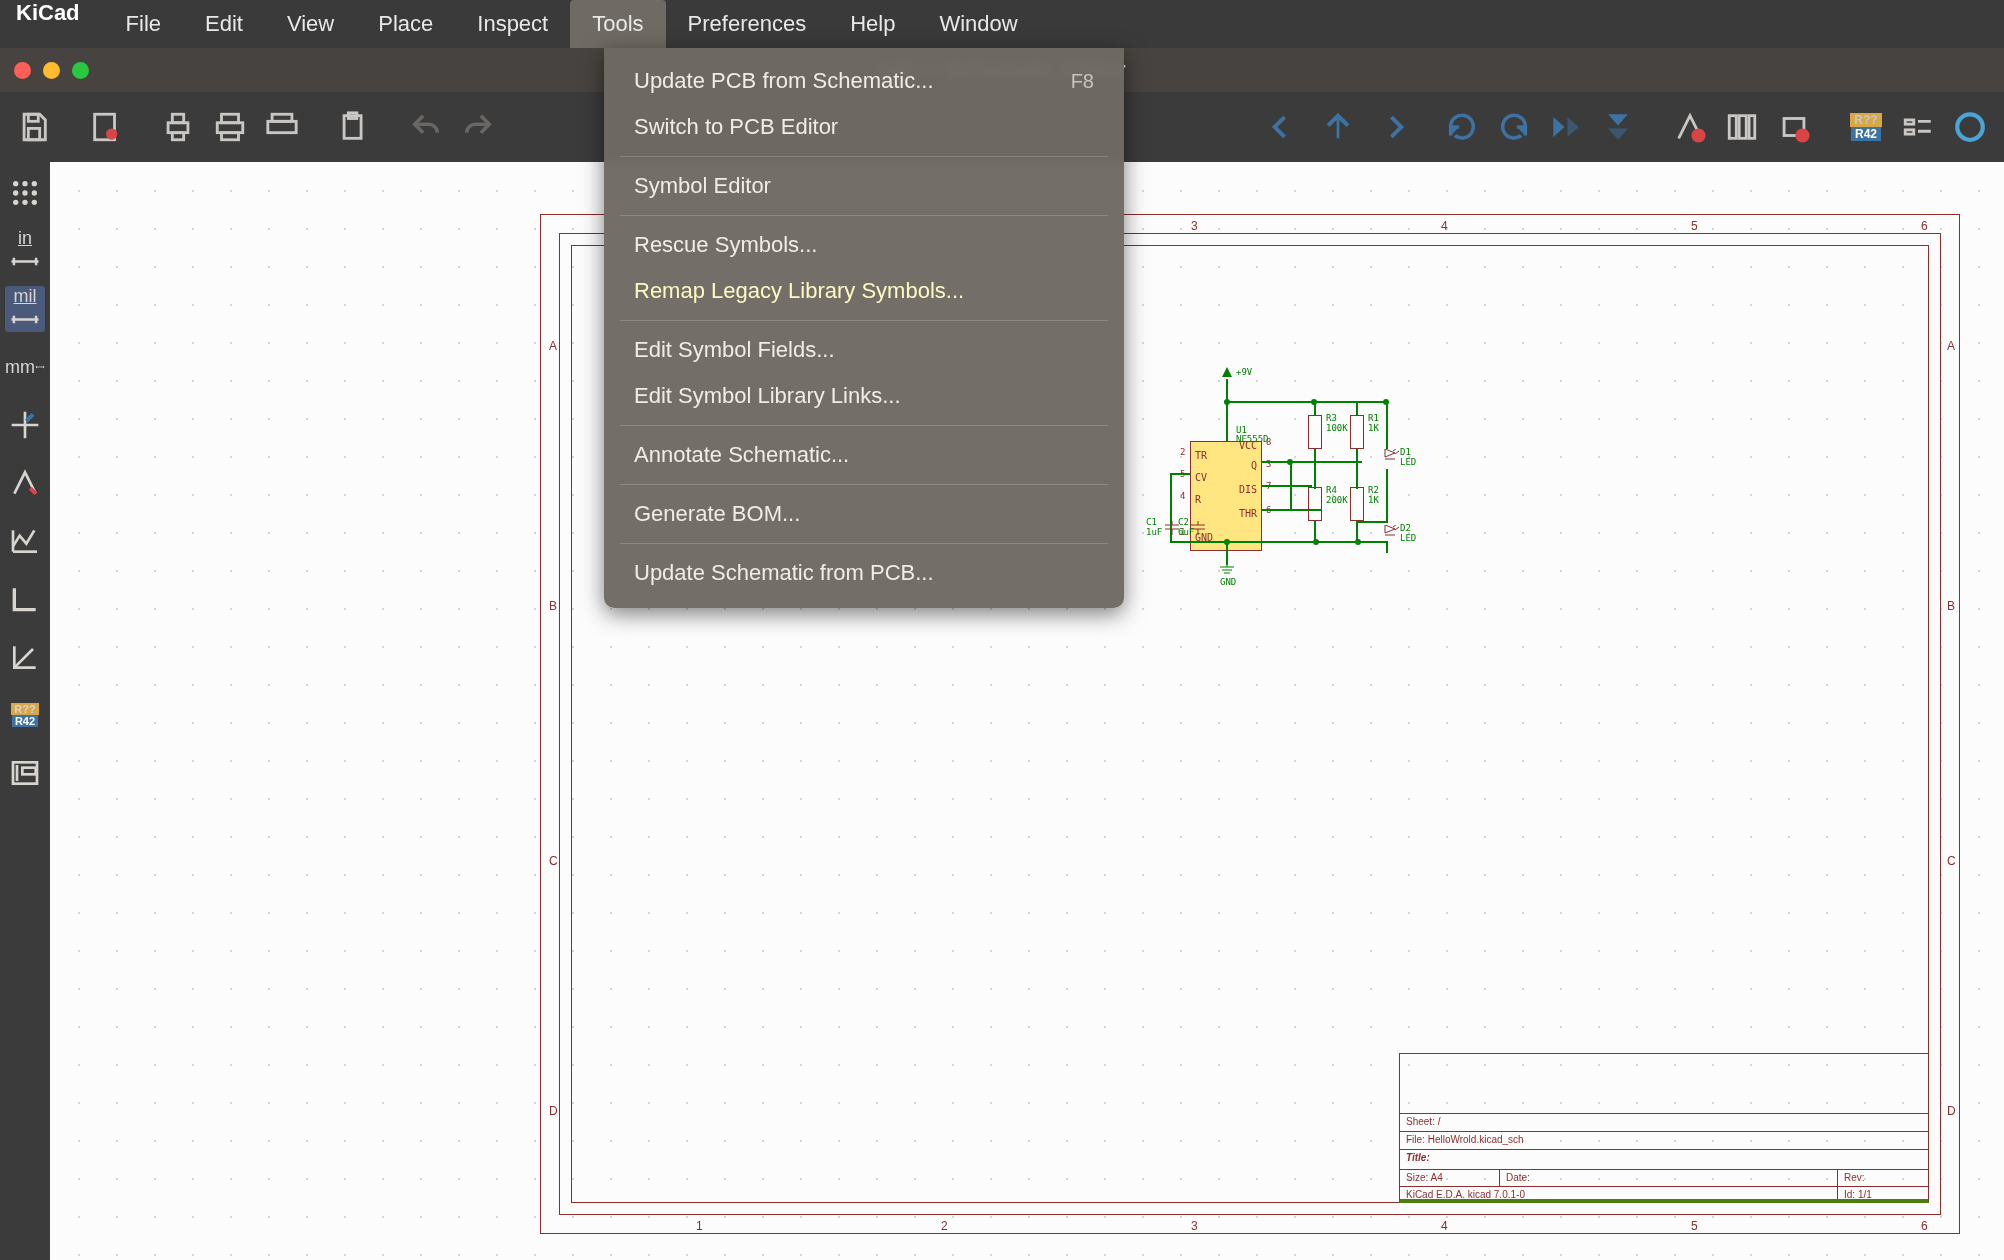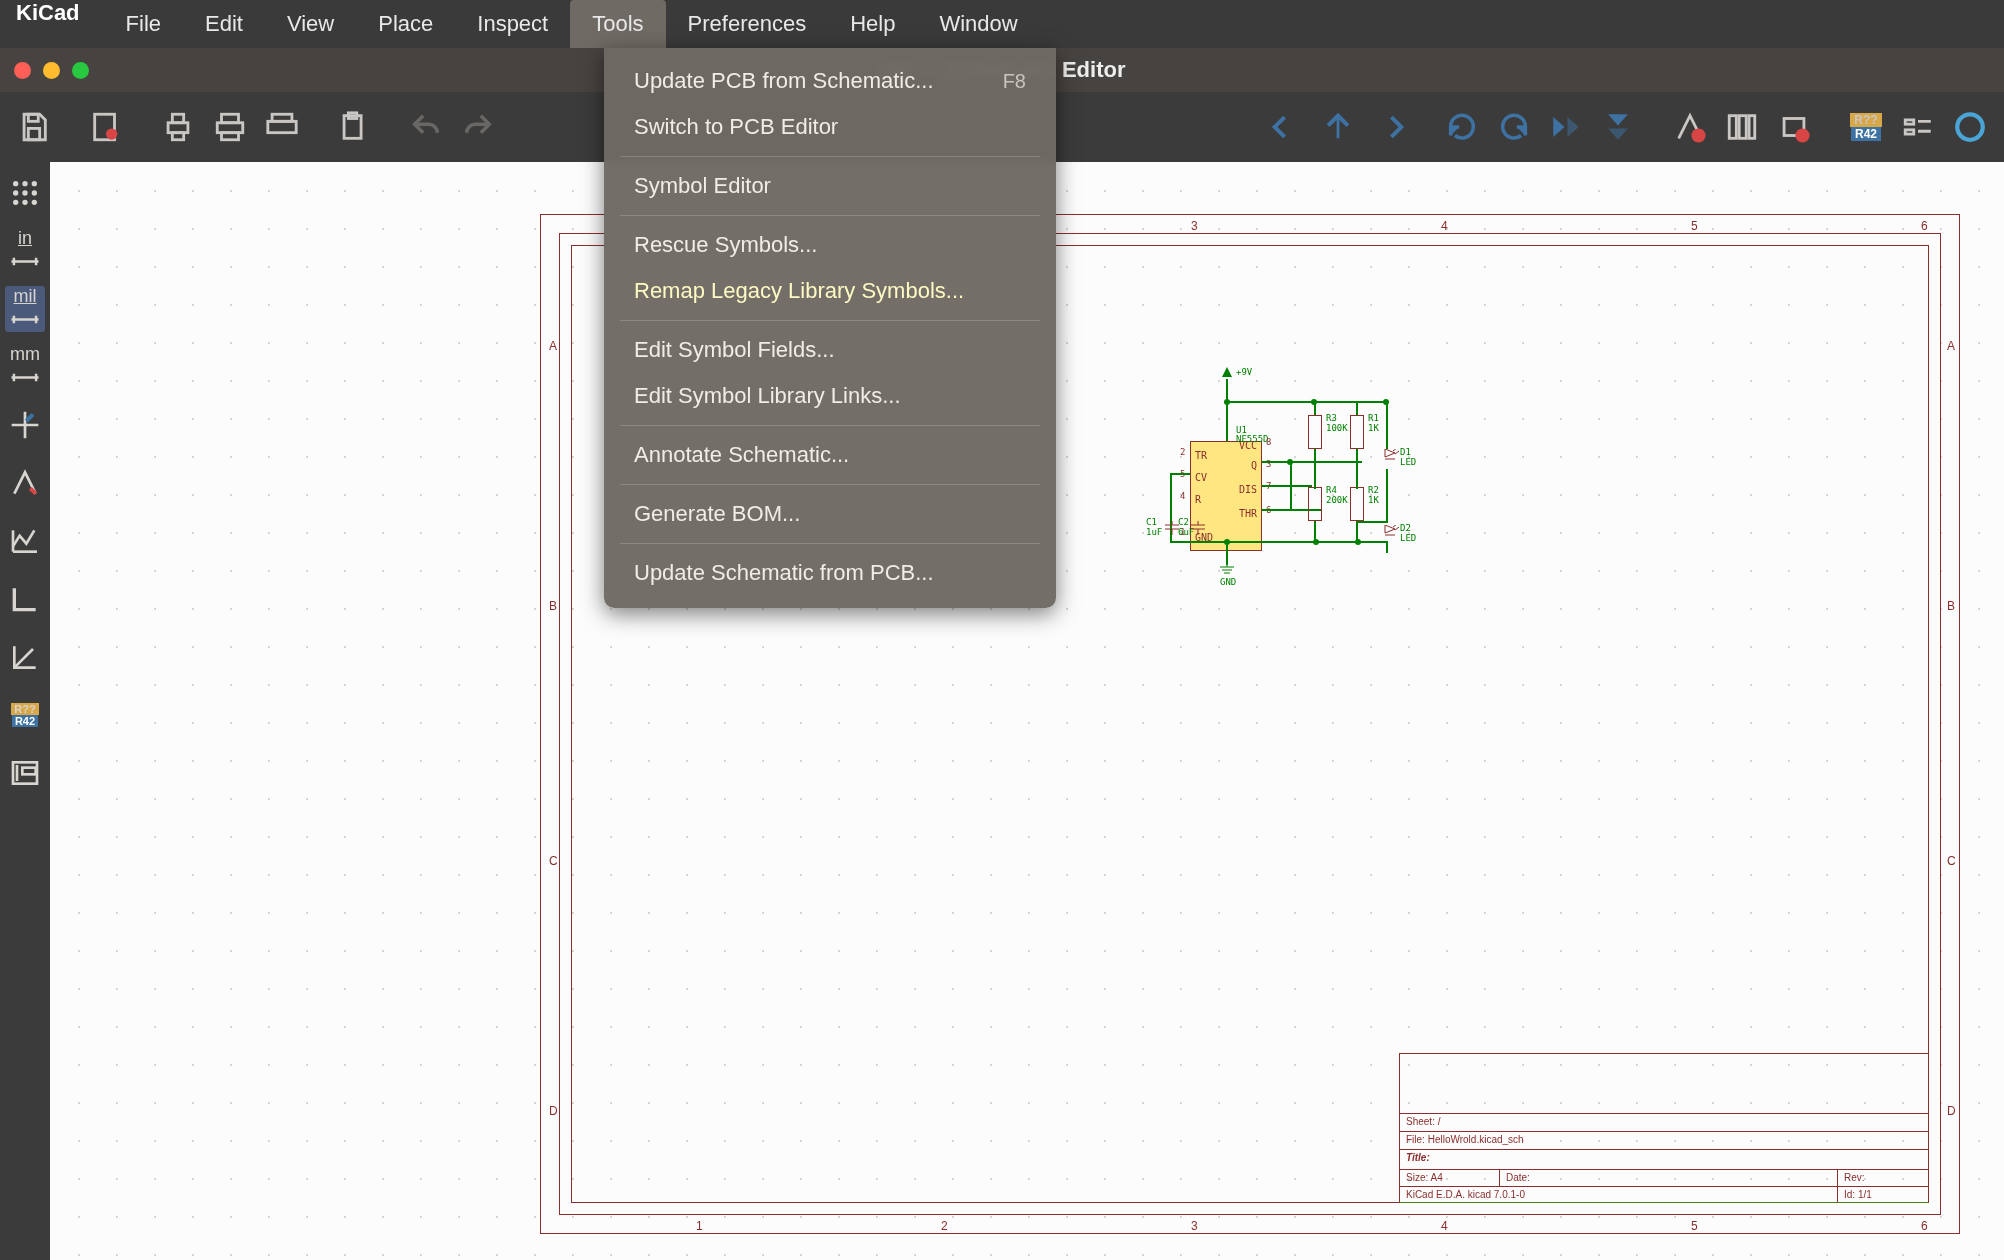--- a/index.html
+++ b/index.html
@@ -37,36 +37,36 @@
 .dotgrid { position: absolute; inset: 0; background-image: radial-gradient(circle, #d3d6d3 1px, transparent 1px); background-size: 38px 38px; background-position: 10px 10px; }
 
 
 .page-frame { position: absolute; left: 490px; top: 52px; width: 1420px; height: 1020px; border: 1px solid #8b2e2e; }
 .page-frame .inner1 { position: absolute; left: 18px; top: 18px; right: 18px; bottom: 18px; border: 1px solid #8b2e2e; }
 .page-frame .inner2 { position: absolute; left: 30px; top: 30px; right: 30px; bottom: 30px; border: 1px solid #8b2e2e; }
 
 
 .titleblock { position: absolute; right: 30px; bottom: 30px; width: 530px; height: 150px; }
 .titleblock .row { border: 1px solid #8b2e2e; border-bottom: none; display: flex; }
-.titleblock .row:last-child { border-bottom: 1px solid #4d7c0f; }
+.titleblock .row:last-child { border-bottom: 4px solid #4d7c0f; }
 .titleblock .cell { border-right: 1px solid #8b2e2e; padding: 2px 6px; font-size: 10px; color: #8b2e2e; white-space: nowrap; overflow: hidden; }
 .titleblock .cell:last-child { border-right: none; }
 
 
 .circuit { position: absolute; left: 1090px; top: 205px; width: 330px; height: 290px; font-size: 10px; color: #008000; font-family: monospace; }
 .circuit .wire { position: absolute; background: #008000; }
 .circuit .chip { position: absolute; left: 50px; top: 74px; width: 72px; height: 110px; background: #ffe680; border: 1px solid #8b2e2e; }
 .circuit .chip .pin { position: absolute; font-size: 10px; color: #8b2e2e; }
 .circuit .res { position: absolute; width: 14px; height: 34px; border: 1px solid #8b2e2e; }
 .circuit .complabel { position: absolute; font-size: 9px; color: #008000; }
 .circuit .led { position: absolute; }
 .circuit .junction { position: absolute; width: 6px; height: 6px; background: #008000; border-radius: 50%; transform: translate(-3px,-3px); }
 
 
-.dropdown { position: absolute; left: 604px; top: 48px; width: 452px; background: rgba(110,106,99,0.97); border-radius: 0 0 10px 10px; box-shadow: 0 6px 22px rgba(0,0,0,0.5); padding: 10px 0 12px 0; backdrop-filter: blur(4px); }
+.dropdown { position: absolute; left: 604px; top: 48px; width: 520px; background: rgba(110,106,99,0.97); border-radius: 0 0 10px 10px; box-shadow: 0 6px 22px rgba(0,0,0,0.5); padding: 10px 0 12px 0; backdrop-filter: blur(4px); }
 .dropdown .ditem { padding: 10px 30px; color: #f0ece8; font-size: 22px; display: flex; justify-content: space-between; align-items: center; }
 .dropdown .ditem.hl { background: #3e79d6; color: #fff; }
 .dropdown .ditem.dis { color: #fef9c3; }
 .dropdown .dsep { height: 1px; background: rgba(255,255,255,0.18); margin: 6px 16px; }
 .dropdown .shortcut { color: #c8c3bc; font-size: 20px; }
 
 
 .rulers text { fill: #8b2e2e; font-size: 12px; font-family: sans-serif; }
 </style>
 </head>
@@ -249,21 +249,21 @@
       <svg width="26" height="10" viewBox="0 0 26 10">
         <path d="M2 5h22M4 2v6M22 2v6" stroke="currentColor" stroke-width="2"></path>
       </svg>
     </div>
   <div class="lbtn sel" style="flex-direction:column">
       <span style="text-decoration:underline">mil</span>
       <svg width="26" height="10" viewBox="0 0 26 10">
         <path d="M2 5h22M4 2v6M22 2v6" stroke="currentColor" stroke-width="2"></path>
       </svg>
     </div>
-  <div class="lbtn" style="flex-direction:column">
+  <div class="lbtn" style="flex-direction:row">
       <span>mm</span>
       <svg width="26" height="10" viewBox="0 0 26 10">
         <path d="M2 5h22M4 2v6M22 2v6" stroke="currentColor" stroke-width="2"></path>
       </svg>
     </div>
   <div class="lbtn">
       <svg viewBox="0 0 24 24" stroke="currentColor" stroke-width="2" fill="none">
         <path d="M12 2v20M2 12h20"></path>
         <path d="M18 4l-5 5" stroke="#3d72a3" stroke-width="3"></path>
       </svg>

